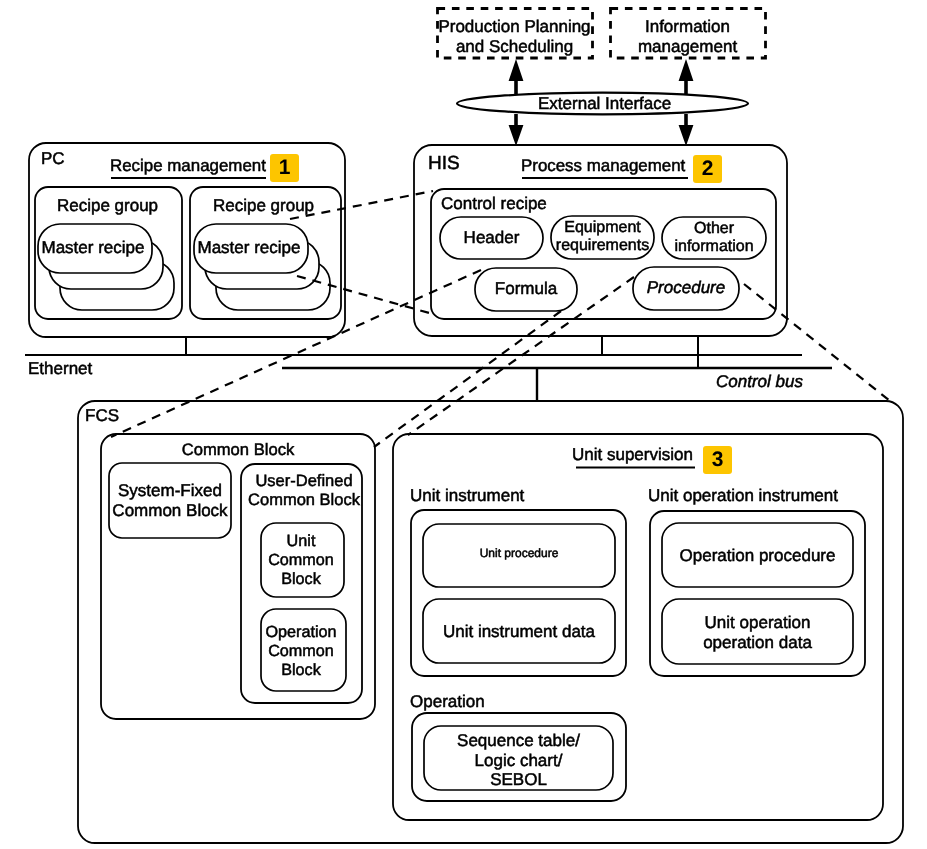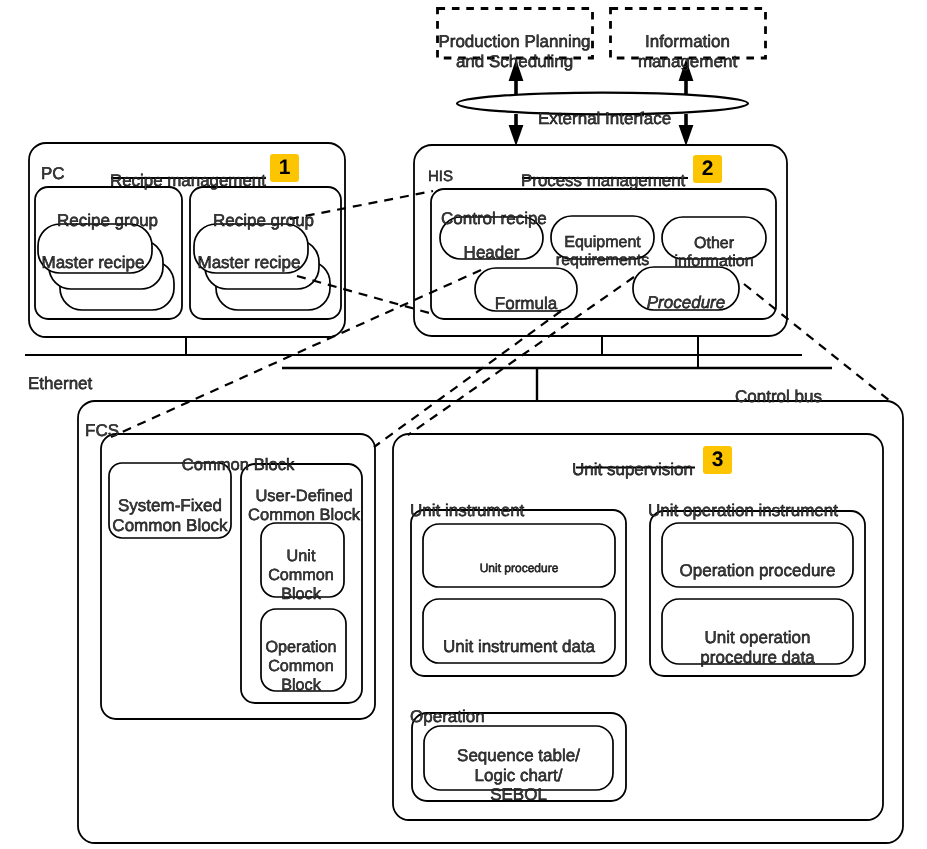--- a/index.html
+++ b/index.html
@@ -1,19 +1,19 @@
 <!DOCTYPE html>
 <html><head>
 <meta charset="utf-8">
 <style>
   html,body{margin:0;padding:0;background:#fff;}
   #page{position:relative;width:927px;height:849px;background:#fff;overflow:hidden;
         font-family:"Liberation Sans",sans-serif;-webkit-font-smoothing:antialiased;text-rendering:geometricPrecision;}
   svg.layer{position:absolute;left:0;top:0;width:927px;height:849px;pointer-events:none;}
-  .lbl{position:absolute;color:#404040;line-height:1.06;white-space:pre;text-align:center;margin-top:15px;-webkit-text-stroke:0.5px #000;}
+  .lbl{position:absolute;color:#000000;line-height:1.06;white-space:pre;text-align:center;-webkit-text-stroke:0.5px #000;}
   .badge{position:absolute;background:#FDC500;border-radius:3px;color:#000;
          text-align:center;font-weight:700;}
 </style>
 </head>
 <body>
 
 <div id="page">
 <svg class="layer">
 <rect x="437.5" y="8.5" width="155" height="49.5" fill="none" stroke="#000" stroke-width="2.8" stroke-dasharray="7.6 6.8"></rect>
 <rect x="610.5" y="8.5" width="155" height="49.5" fill="none" stroke="#000" stroke-width="2.8" stroke-dasharray="7.6 6.8"></rect>
@@ -69,43 +69,43 @@
 <line x1="522" y1="178" x2="688" y2="178" stroke="#000" stroke-width="2.2"></line>
 <line x1="576" y1="467.5" x2="695" y2="467.5" stroke="#000" stroke-width="2.2"></line>
 </svg>
 <div class="lbl" style="left:41px;top:150px;font-size:17px;line-height:1.06;text-align:left;"><span>PC</span></div>
 <div class="lbl" style="left:110px;top:157px;font-size:16.9px;line-height:1.06;text-align:left;"><span>Recipe management</span></div>
 <div class="badge" style="left:270px;top:154px;width:29px;height:28px;font-size:21px;line-height:28px;"><span>1</span></div>
 <div class="lbl" style="left:34px;top:197px;width:147px;font-size:17px;line-height:1.06;text-align:center;"><span>Recipe group</span></div>
 <div class="lbl" style="left:190px;top:197px;width:147px;font-size:17px;line-height:1.06;text-align:center;"><span>Recipe group</span></div>
 <div class="lbl" style="left:36px;top:239px;width:114px;font-size:17px;line-height:1.06;text-align:center;"><span>Master recipe</span></div>
 <div class="lbl" style="left:192px;top:239px;width:114px;font-size:17px;line-height:1.06;text-align:center;"><span>Master recipe</span></div>
-<div class="lbl" style="left:428px;top:154px;font-size:15px;line-height:1.06;text-align:left;"><span>HIS</span></div>
+<div class="lbl" style="left:428px;top:154px;font-size:19px;line-height:1.06;text-align:left;"><span>HIS</span></div>
 <div class="lbl" style="left:521px;top:157px;font-size:16.9px;line-height:1.06;text-align:left;"><span>Process management</span></div>
 <div class="badge" style="left:693px;top:155px;width:29px;height:28px;font-size:21px;line-height:28px;"><span>2</span></div>
 <div class="lbl" style="left:441px;top:195px;font-size:17px;line-height:1.06;text-align:left;"><span>Control recipe</span></div>
 <div class="lbl" style="left:440px;top:229px;width:103px;font-size:17px;line-height:1.06;"><span>Header</span></div>
 <div class="lbl" style="left:551px;top:219px;width:103px;font-size:16px;line-height:1.12;"><span>Equipment</span><br><span>requirements</span></div>
 <div class="lbl" style="left:662px;top:220px;width:104px;font-size:16px;line-height:1.12;"><span>Other</span><br><span>information</span></div>
 <div class="lbl" style="left:475px;top:280px;width:102px;font-size:17px;line-height:1.06;"><span>Formula</span></div>
 <div class="lbl" style="left:633px;top:279px;width:106px;font-size:17px;line-height:1.06;font-style:italic;"><span>Procedure</span></div>
 <div class="lbl" style="left:28px;top:360px;font-size:17px;line-height:1.06;text-align:left;"><span>Ethernet</span></div>
-<div class="lbl" style="left:735px;top:373px;font-size:17px;line-height:1.06;text-align:left;"><span>Control bus</span></div>
+<div class="lbl" style="left:716px;top:373px;font-size:17px;line-height:1.06;text-align:left;font-style:italic;"><span>Control bus</span></div>
 <div class="lbl" style="left:85px;top:407px;font-size:17px;line-height:1.06;text-align:left;"><span>FCS</span></div>
 <div class="lbl" style="left:101px;top:441px;width:274px;font-size:16.6px;line-height:1.06;text-align:center;"><span>Common Block</span></div>
 <div class="lbl" style="left:109px;top:481px;width:122px;font-size:17px;line-height:1.15;"><span>System-Fixed</span><br><span>Common Block</span></div>
 <div class="lbl" style="left:241px;top:472px;width:126px;font-size:16.5px;line-height:1.15;"><span>User-Defined</span><br><span>Common Block</span></div>
 <div class="lbl" style="left:254px;top:532px;width:94px;font-size:16.2px;line-height:1.18;"><span>Unit</span><br><span>Common</span><br><span>Block</span></div>
 <div class="lbl" style="left:254px;top:623px;width:94px;font-size:16.2px;line-height:1.18;"><span>Operation</span><br><span>Common</span><br><span>Block</span></div>
 <div class="lbl" style="left:572px;top:446px;font-size:17px;line-height:1.06;text-align:left;"><span>Unit supervision</span></div>
 <div class="badge" style="left:703px;top:446px;width:29px;height:28px;font-size:21px;line-height:28px;"><span>3</span></div>
 <div class="lbl" style="left:410px;top:487px;font-size:17px;line-height:1.06;text-align:left;"><span>Unit instrument</span></div>
 <div class="lbl" style="left:648px;top:487px;font-size:17px;line-height:1.06;text-align:left;"><span>Unit operation instrument</span></div>
 <div class="lbl" style="left:410px;top:693px;font-size:17px;line-height:1.06;text-align:left;"><span>Operation</span></div>
 <div class="lbl" style="left:423px;top:547px;width:192px;font-size:12px;line-height:1.06;"><span>Unit procedure</span></div>
 <div class="lbl" style="left:423px;top:623px;width:192px;font-size:17px;line-height:1.06;"><span>Unit instrument data</span></div>
 <div class="lbl" style="left:662px;top:547px;width:191px;font-size:17px;line-height:1.06;"><span>Operation procedure</span></div>
-<div class="lbl" style="left:662px;top:613px;width:191px;font-size:17px;line-height:1.17;"><span>Unit operation</span><br><span>procedure data</span></div>
+<div class="lbl" style="left:662px;top:613px;width:191px;font-size:17px;line-height:1.17;"><span>Unit operation</span><br><span>operation data</span></div>
 <div class="lbl" style="left:424px;top:731px;width:189px;font-size:17px;line-height:1.16;"><span>Sequence table/</span><br><span>Logic chart/</span><br><span>SEBOL</span></div>
 <div class="lbl" style="left:437px;top:17px;width:155px;font-size:17px;line-height:1.2;"><span>Production Planning</span><br><span>and Scheduling</span></div>
 <div class="lbl" style="left:610px;top:17px;width:155px;font-size:17px;line-height:1.2;"><span>Information</span><br><span>management</span></div>
 <div class="lbl" style="left:538px;top:95px;font-size:17px;line-height:1.06;text-align:left;"><span>External Interface</span></div>
 </div>
 
 </body></html>

